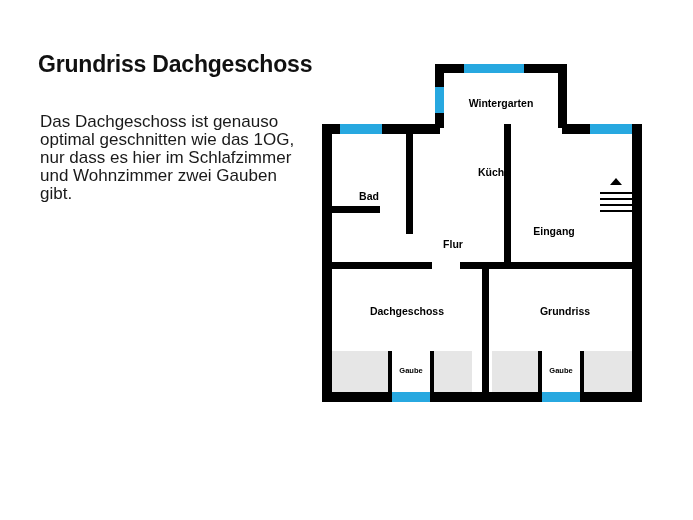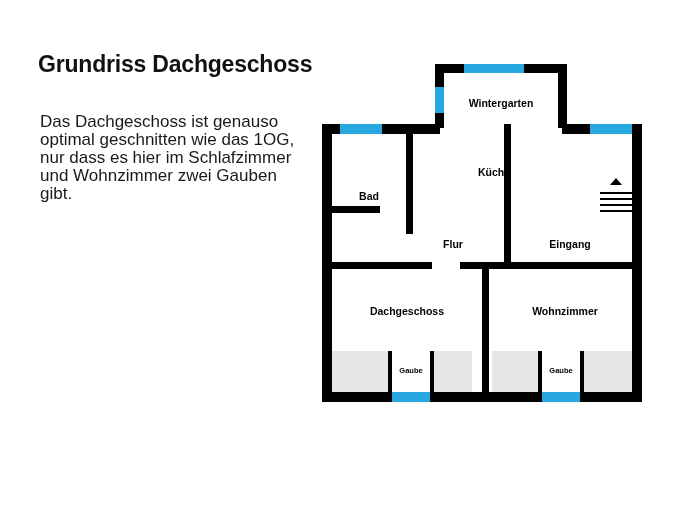--- a/index.html
+++ b/index.html
@@ -157,18 +157,18 @@
       <div class="stair-arrow" style="left:10px; top:0px;"></div>
       <div class="stair-line" style="left:0px; top:14px; width:38px;"></div>
       <div class="stair-line" style="left:0px; top:20px; width:38px;"></div>
       <div class="stair-line" style="left:0px; top:26px; width:38px;"></div>
       <div class="stair-line" style="left:0px; top:32px; width:38px;"></div>
     </div>
 
     <div class="label" style="left:47px; top:102px;margin-top:24px;">Bad</div>
     <div class="label" style="left:136px; top:102px;margin-left:36px;">Küche</div>
     <div class="label" style="left:131px; top:174px;">Flur</div>
-    <div class="label" style="left:248px; top:161px;margin-top:13px;">Eingang</div>
+    <div class="label" style="left:232px; top:161px;">Eingang</div>
     <div class="label" style="left:85px; top:241px;">Dachgeschoss</div>
-    <div class="label" style="left:243px; top:241px;">Wohnzimmer</div>
+    <div class="label" style="left:243px; top:241px;">Grundriss</div>
 
   </div>
 </div>
 
 </body></html>

